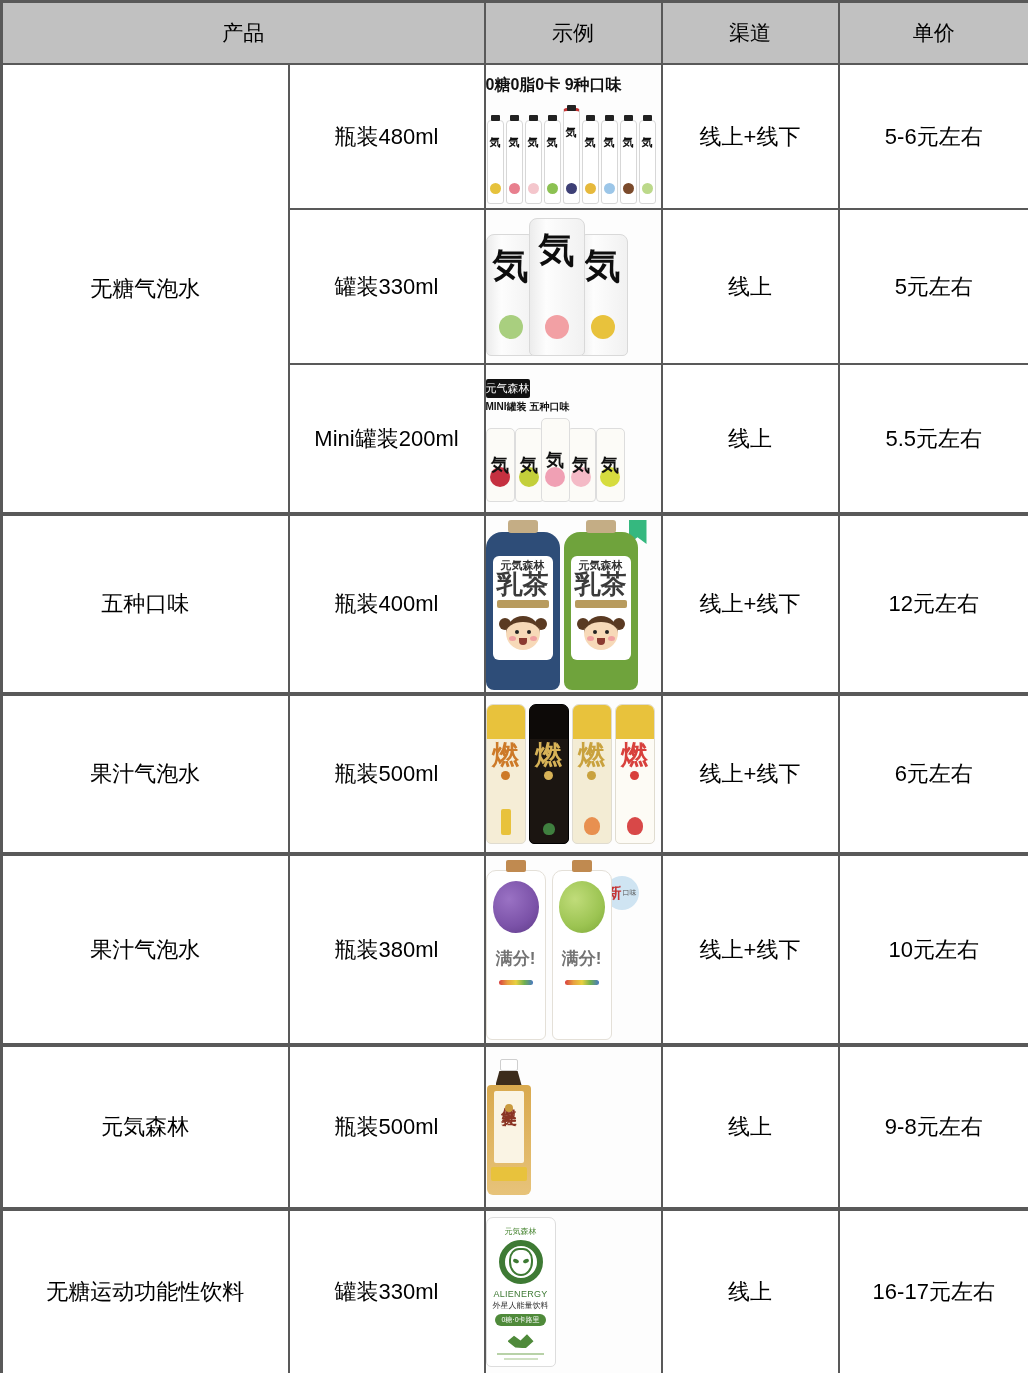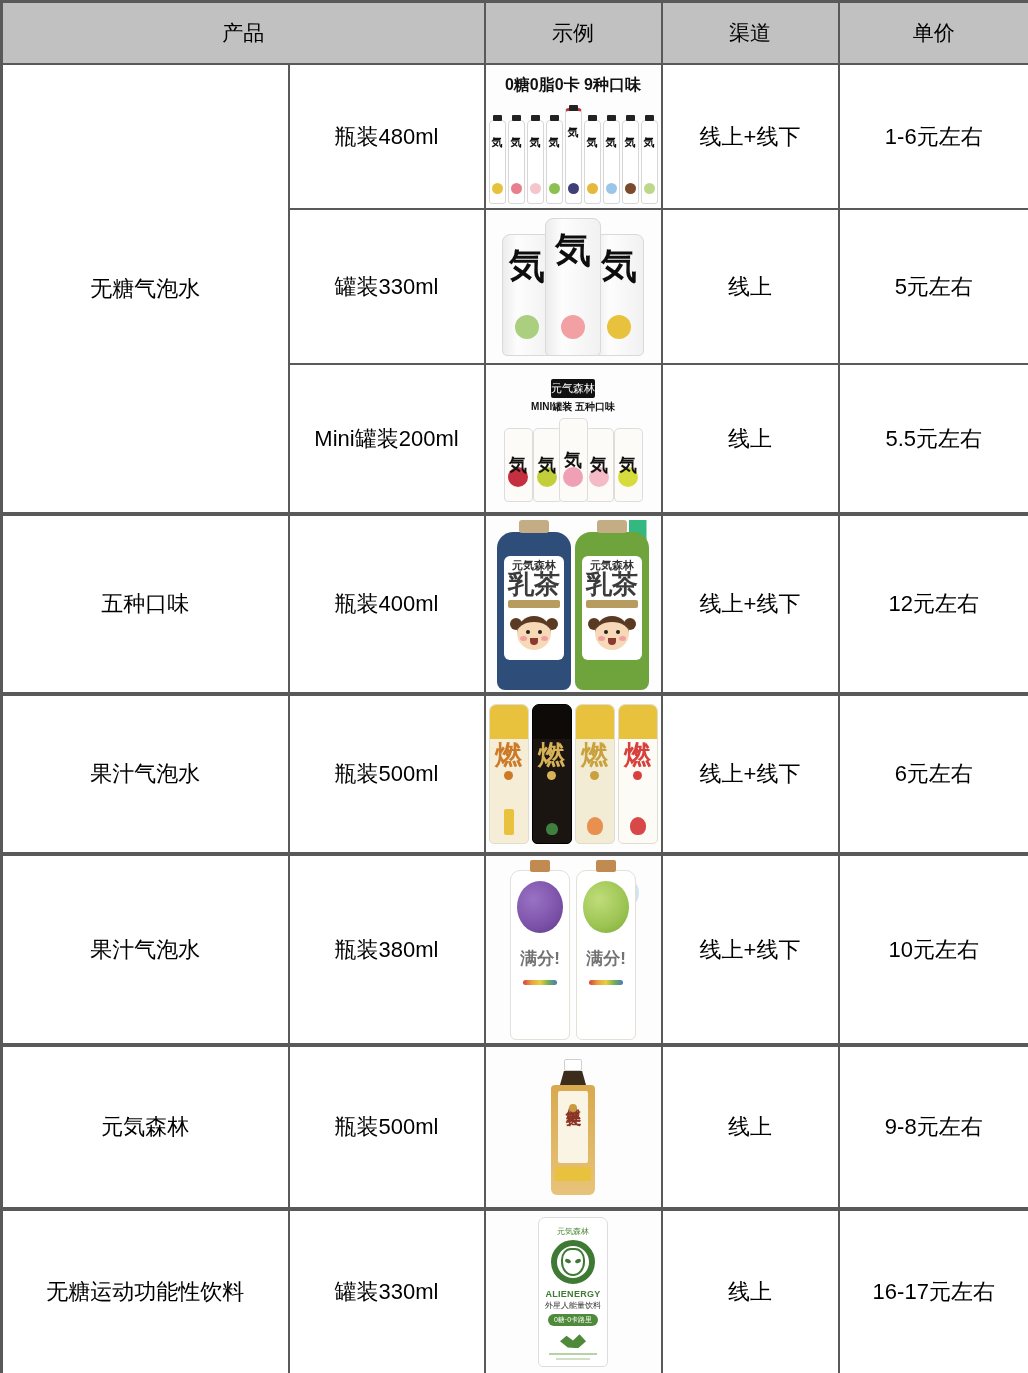--- a/index.html
+++ b/index.html
@@ -8,21 +8,21 @@
   table{width:1028px;height:1373px;border-collapse:collapse;table-layout:fixed;
         border:3px solid #595959;background:#fff;}
   th,td{border:2px solid #595959;text-align:center;vertical-align:middle;
         padding:0;overflow:hidden;}
   thead th{background:#c1c1c1;font-size:21px;font-weight:normal;height:60px;}
   td{font-size:22px;}
   tr.gsep td{border-top:4px solid #595959;}
 
   
   .imgbox{width:100%;height:100%;display:flex;flex-direction:column;
-          align-items:center;justify-content:center;background:#fdfdfd;position:relative;}
+          align-items:flex-start;justify-content:center;background:#fdfdfd;position:relative;}
 
   
   .cap9{font-size:16px;font-weight:bold;color:#111;margin:6px 0 4px 0;white-space:nowrap;}
   .brow{display:flex;align-items:flex-end;justify-content:center;padding-top:8px;}
   .b480{position:relative;width:15px;height:82px;background:#fff;border:1px solid #d7d7d7;
         border-radius:4px 4px 3px 3px;margin:0 1px;display:flex;flex-direction:column;align-items:center;}
   .b480::before{content:"";position:absolute;top:-6px;width:9px;height:6px;background:#222;border-radius:1px;}
   .b480 .qi{font-size:11px;font-weight:bold;color:#111;margin-top:16px;line-height:1;}
   .b480::after{content:"";position:absolute;bottom:9px;width:11px;height:11px;border-radius:50%;}
   .b480.f1::after{background:#e6c23c}.b480.f2::after{background:#e87f8e}
@@ -132,21 +132,21 @@
   .al{position:relative;width:68px;height:148px;background:#fff;border:1px solid #ddd;
       border-radius:7px 7px 5px 5px;display:flex;flex-direction:column;align-items:center;}
   .al .abrand0{font-size:8px;color:#4f8a3a;margin-top:8px;}
   .al .aring{width:44px;height:44px;border:6px solid #3e7a34;border-radius:50%;box-sizing:border-box;
              margin-top:3px;display:flex;align-items:center;justify-content:center;position:relative;}
   .al .ahead{width:20px;height:24px;background:#fff;border:2px solid #3e7a34;
              border-radius:50% 50% 60% 60%;position:relative;}
   .al .aeye{position:absolute;top:9px;width:6px;height:4px;background:#3e7a34;border-radius:50%;}
   .al .aeye.l{left:2px;transform:rotate(25deg);}
   .al .aeye.r{right:2px;transform:rotate(-25deg);}
-  .al .abrand{font-size:9px;font-weight:bold;color:#3e7a34;margin-top:5px;letter-spacing:0.3px;}
+  .al .abrand{font-size:9px;font-weight:normal;color:#3e7a34;margin-top:5px;letter-spacing:0.3px;}
   .al .aname{font-size:8px;color:#333;margin-top:1px;}
   .al .apill{font-size:7px;color:#fff;background:#4f8a3a;border-radius:6px;padding:1px 6px;margin-top:3px;}
   .al .aleaf{width:26px;height:14px;margin-top:8px;background:#4f8a3a;
              clip-path:polygon(0 50%,25% 10%,50% 45%,75% 0,100% 50%,70% 100%,30% 95%);}
   .al .aline{width:70%;height:2px;background:#b8d2a8;margin-top:5px;}
   .al .aline2{width:50%;height:2px;background:#cfe0c2;margin-top:3px;}
 </style>
 </head>
 <body>
 
@@ -200,21 +200,21 @@
           <div class="b480 f8">
                   <span class="qi">気</span>
                 </div>
           <div class="b480 f9">
                   <span class="qi">気</span>
                 </div>
         </div>
       </div>
     </td>
     <td>线上+线下</td>
-    <td>1-6元左右</td>
+    <td>5-6元左右</td>
   </tr>
 
   <tr style="height:155px">
     <td>罐装330ml</td>
     <td>
       <div class="imgbox">
         <div class="canrow">
           <div class="can330 g">
                   <span class="qi">気</span>
                 </div>

